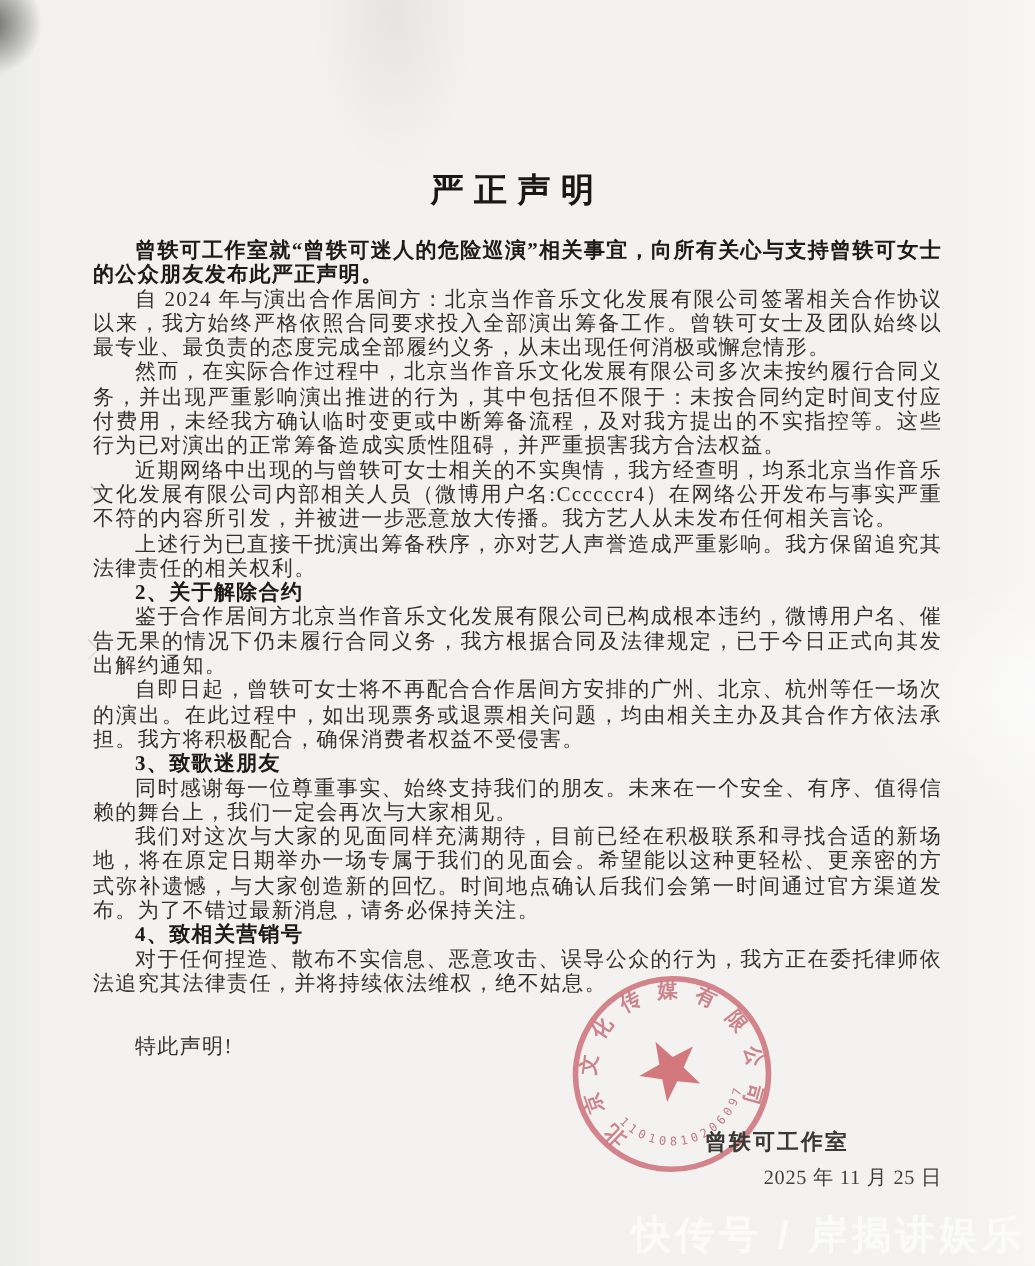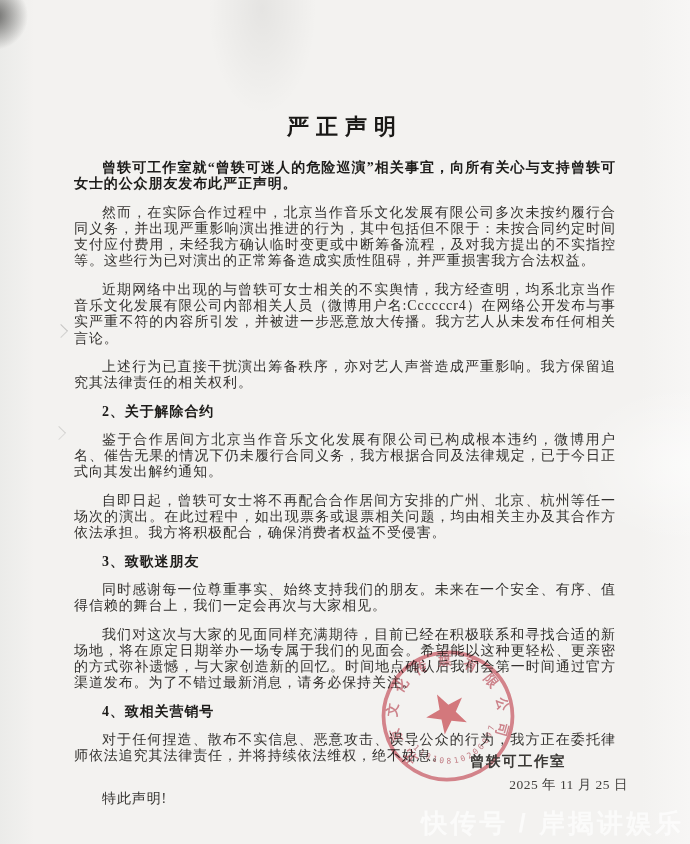--- a/index.html
+++ b/index.html
@@ -17,21 +17,21 @@
       radial-gradient(ellipse at 100% 55%, rgba(255,255,255,0.55), rgba(255,255,255,0) 12%),
       linear-gradient(90deg,#ebebe9 0,#f3f2f0 5%,#f3f2f0 93%,#f7f6f5 100%),
       #f3f2f0;
   }
   .doc{position:absolute;left:62px;top:0;width:566px;color:#34322f;}
   .title{
     margin:112px 0 18px;text-align:center;
     font-size:22px;font-weight:700;letter-spacing:7px;color:#191816;
   }
   .doc p{
-    margin:12px;font-size:14px;line-height:16.3px;letter-spacing:0.9px;
+    margin:0;font-size:14px;line-height:16.3px;letter-spacing:0.9px;
     text-align:justify;text-indent:2em;color:#34322f;
   }
   .doc p.bold{font-weight:700;color:#1d1c1a;}
   .doc p.heading{font-weight:700;color:#1d1c1a;}
   .closing{margin-top:26px !important;}
   .sign-block{
     position:absolute;left:408px;top:752px;width:220px;text-align:center;z-index:3;
   }
   .sign-name{font-size:14.5px;font-weight:700;color:#3a3835;letter-spacing:1.5px;}
   .sign-date{font-size:13.5px;color:#413f3c;margin-top:5px;letter-spacing:0.5px;text-align:right;}
@@ -59,20 +59,21 @@
 </style>
 </head>
 <body>
 
 <div class="page">
 
   <div class="doc">
     <div class="title">严正声明</div>
 
     <p class="bold">曾轶可工作室就“曾轶可迷人的危险巡演”相关事宜，向所有关心与支持曾轶可女士的公众朋友发布此严正声明。</p>
+    <p>自 2024 年与演出合作居间方：北京当作音乐文化发展有限公司签署相关合作协议以来，我方始终严格依照合同要求投入全部演出筹备工作。曾轶可女士及团队始终以最专业、最负责的态度完成全部履约义务，从未出现任何消极或懈怠情形。</p>
     <p>然而，在实际合作过程中，北京当作音乐文化发展有限公司多次未按约履行合同义务，并出现严重影响演出推进的行为，其中包括但不限于：未按合同约定时间支付应付费用，未经我方确认临时变更或中断筹备流程，及对我方提出的不实指控等。这些行为已对演出的正常筹备造成实质性阻碍，并严重损害我方合法权益。</p>
 
     <p>近期网络中出现的与曾轶可女士相关的不实舆情，我方经查明，均系北京当作音乐文化发展有限公司内部相关人员（微博用户名:Ccccccr4）在网络公开发布与事实严重不符的内容所引发，并被进一步恶意放大传播。我方艺人从未发布任何相关言论。</p>
     <p>上述行为已直接干扰演出筹备秩序，亦对艺人声誉造成严重影响。我方保留追究其法律责任的相关权利。</p>
 
     <p class="heading">2、关于解除合约</p>
     <p>鉴于合作居间方北京当作音乐文化发展有限公司已构成根本违约，微博用户名、催告无果的情况下仍未履行合同义务，我方根据合同及法律规定，已于今日正式向其发出解约通知。</p>
     <p>自即日起，曾轶可女士将不再配合合作居间方安排的广州、北京、杭州等任一场次的演出。在此过程中，如出现票务或退票相关问题，均由相关主办及其合作方依法承担。我方将积极配合，确保消费者权益不受侵害。</p>
 
     <p class="heading">3、致歌迷朋友</p>

